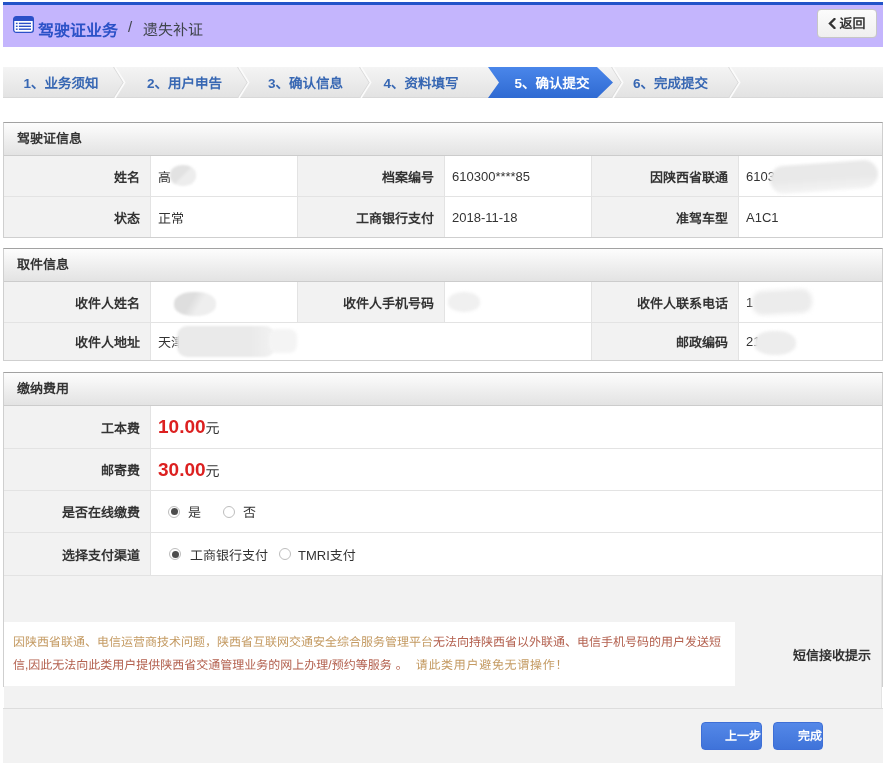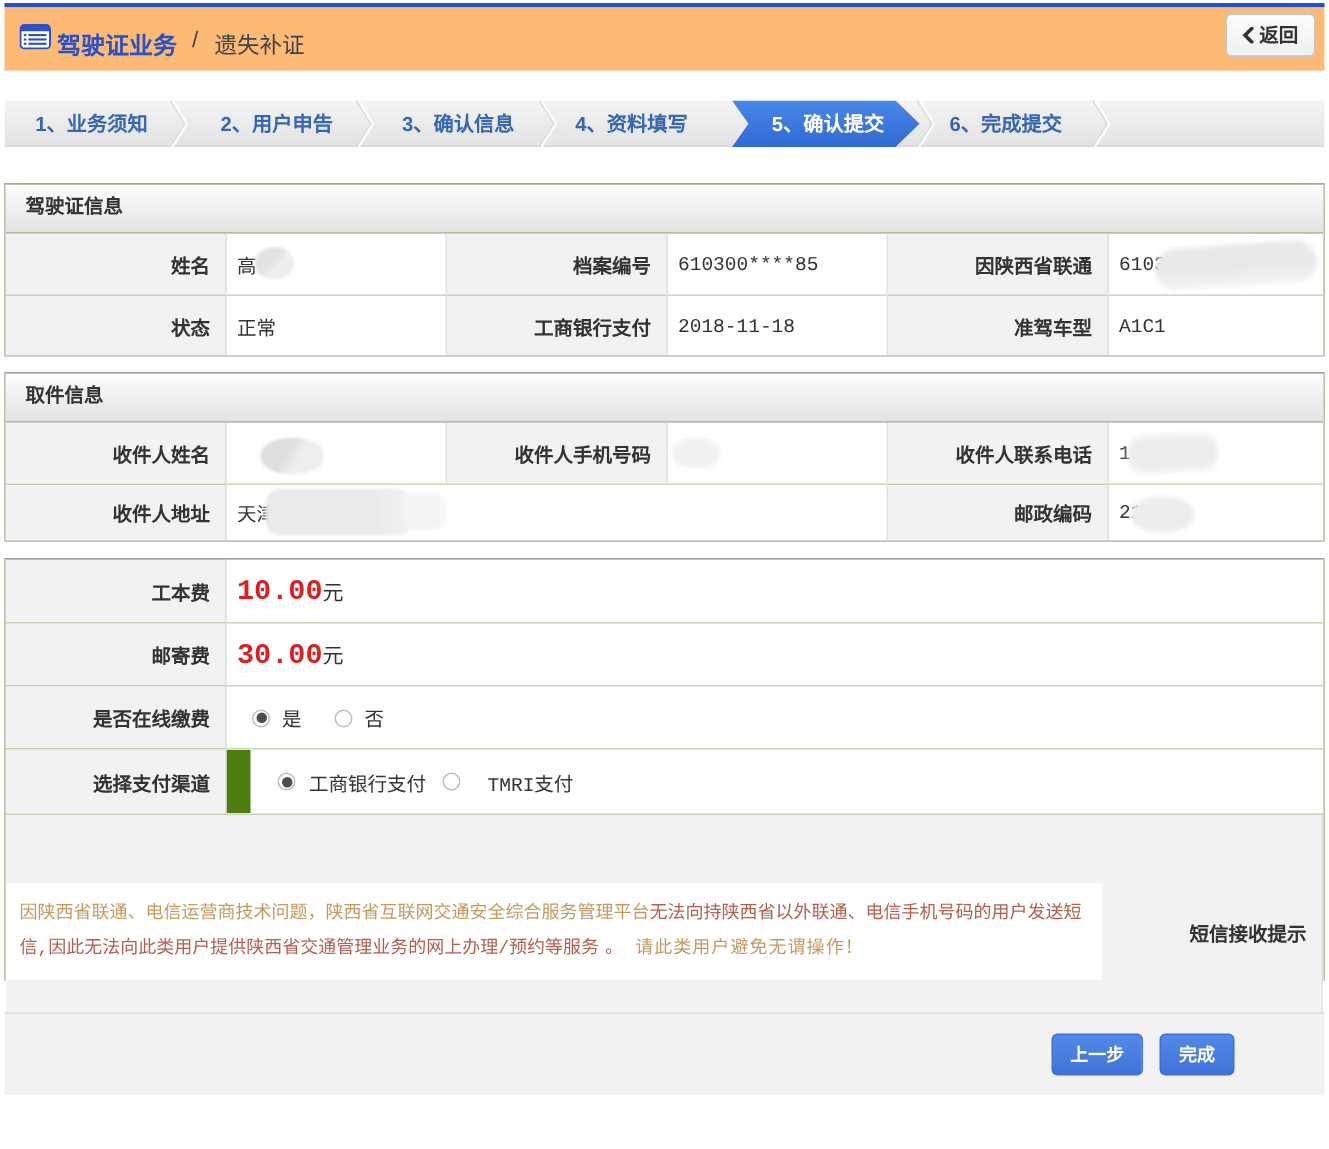--- a/index.html
+++ b/index.html
@@ -1,51 +1,51 @@
 <!DOCTYPE html>
 <html lang="zh-CN"><head>
 <meta charset="utf-8">
 <style>
 * { margin:0; padding:0; box-sizing:border-box; }
 html,body { background:#fff; }
 body { font-family:"Liberation Sans", sans-serif; color:#333; }
 .card { width:880px; margin:2px 3px 0 3px; }
 .topline { height:3px; background:#2253c8; }
-.hdr { height:42px; background:#fdba74; position:relative; }
+.hdr { height:42px; background:#c4b5fd; position:relative; }
 .hdr .icon { position:absolute; left:10px; top:11px; }
 .hdr .t1 { position:absolute; left:35px; top:12px; font-size:16px; font-weight:bold; color:#2b51c7; }
 .hdr .t2 { position:absolute; left:125px; top:13px; font-size:15px; color:#40454c; }
 .hdr .t3 { position:absolute; left:140px; top:13px; font-size:15px; color:#40454c; }
 .back { position:absolute; right:6px; top:4px; width:60px; height:29px; border:1px solid #c6c6c6; border-radius:4px; background:linear-gradient(#fcfcfc,#efefef); text-align:center; line-height:27px; font-size:13px; font-weight:bold; color:#333; }
 .back svg { vertical-align:-1px; margin-right:3px; }
 .steps { margin-top:20px; height:31px; }
-.sec { border:1px solid #cfcfcf; border-top-color:#a2a2a2; background:#4d7c0f;font-family:Liberation Mono, monospace; }
+.sec { border:1px solid #cfcfcf; border-top-color:#a2a2a2; background:#7f1d1d; }
 .sec1 { margin-top:24px; }
 .sec2 { margin-top:10px; }
 .sec3 { margin-top:11px; }
 .sh { height:33px; border-bottom:1px solid #ccc; background:linear-gradient(#fdfdfd, #ededed 60%, #e3e3e3); line-height:32px; padding-left:13px; font-size:13px; font-weight:bold; color:#333; }
 .row { display:flex; height:40px; }
 .row + .row { border-top:1px solid #e3e3e3; }
 .cell { position:relative; overflow:visible; }
 .lbl { flex:0 0 147px; background:#f2f2f2; border-right:1px solid #e3e3e3; text-align:right; padding-right:10px; font-size:13px; font-weight:bold; color:#333; display:flex; align-items:center; justify-content:flex-end; }
 .val { flex:0 0 147px; background:#fff; border-right:1px solid #e3e3e3; font-size:13px; color:#333; display:flex; align-items:center; padding-left:7px; }
 .val.last { flex:1 1 auto; border-right:none; }
 .val.wide { flex:0 0 441px; }
 .sm { position:absolute; z-index:2; }
-.r40 { height:40px; } .r41 { height:41px; } .r38 { height:38px; } .r42 { height:42px; } .r43 { height:43px;gap:16px; } .r46 { height:46px;flex-direction:column; } .r65 { height:65px; }
+.r40 { height:40px; } .r41 { height:41px; } .r38 { height:38px; } .r42 { height:42px; } .r43 { height:43px; } .r46 { height:46px;flex-direction:column; } .r65 { height:65px; }
 .radio { display:inline-block; width:12px; height:12px; border:1px solid #bdbdbd; border-radius:50%; background:#fff; }
 .radio.on::after { content:""; display:block; width:7px; height:7px; margin:1.5px; border-radius:50%; background:#4d4d4d; }
 .fee { font-size:19px; font-weight:bold; color:#dc2020; }
 .yuan { font-size:14px; color:#333; }
 .code-in { width:137px; height:27px; border:1px solid #ccc; border-radius:3px; background:#fff; }
 .code-btn { width:83px; height:28px; margin-left:7px; border:1px solid #ccc; border-radius:3px; background:linear-gradient(#f7f7f7,#ededed); text-align:center; line-height:26px; font-size:14px; font-weight:bold; color:#333; }
 .notice { font-size:12px; line-height:23px; color:#c49a62; }
 .notice .em { color:#b3604e; }
 .footer { margin-top:21px; height:55px; background:#f2f2f2; border-top:1px solid #ddd; position:relative; }
-.btn { position:absolute; top:13px; height:28px; border-radius:4px; background:linear-gradient(#5488e8,#3f73d9); border:1px solid #3e6fd6; color:#fff; font-size:12px; font-weight:bold; text-align:center; line-height:26px; }
+.btn { position:absolute; top:13px; height:28px; border-radius:4px; background:linear-gradient(#5488e8,#3f73d9); border:1px solid #3e6fd6; color:#fff; font-size:12px; font-weight:bold; text-align:right; line-height:26px; }
 .btn.prev { width:61px; right:121px; }
 .btn.done { width:50px; right:60px; }
 </style>
 </head>
 <body>
 <div class="card">
   <div class="topline"></div>
   <div class="hdr">
     <svg class="icon" width="21" height="17" viewBox="0 0 21 17">
       <rect x="0.65" y="0.65" width="19.7" height="15.7" rx="2.6" fill="#fff" stroke="#2b50c8" stroke-width="1.3"></rect>
@@ -140,20 +140,21 @@
     </div>
     <div class="row r38">
       <div class="cell lbl">收件人地址</div>
       <div class="cell val wide">天津<span class="sm" style="left:26px;top:3px;width:98px;height:31px;border-radius:10px;background:linear-gradient(90deg,#eaeaea 75%,#f2f2f2);filter:blur(1.2px);"></span><span class="sm" style="left:118px;top:6px;width:28px;height:24px;border-radius:8px;background:#f4f4f4;filter:blur(1.5px);"></span></div>
       <div class="cell lbl">邮政编码</div>
       <div class="cell val last">21<span class="sm" style="left:15px;top:8px;width:42px;height:24px;border-radius:45%;background:#ededed;filter:blur(1.5px);"></span></div>
     </div>
   </div>
 
   <div class="sec sec3">
+    <div class="sh">缴纳费用</div>
     <div class="row r42">
       <div class="cell lbl">工本费</div>
       <div class="cell val last">
           <span class="fee">10.00</span>
           <span class="yuan">元</span>
         </div>
     </div>
     <div class="row r42">
       <div class="cell lbl">邮寄费</div>
       <div class="cell val last">
@@ -169,21 +170,21 @@
           <span class="radio" style="margin-left:22px;"></span>
           <span style="margin-left:8px;">否</span>
         </div>
     </div>
     <div class="row r43">
       <div class="cell lbl">选择支付渠道</div>
       <div class="cell val last" style="padding-left:18px;">
           <span class="radio on"></span>
           <span style="margin-left:9px;">工商银行支付</span>
           <span class="radio" style="margin-left:11px;"></span>
-          <span style="margin-left:18px;">TMRI支付</span>
+          <span style="margin-left:7px;">TMRI支付</span>
         </div>
     </div>
     <div class="row r46">
       <div class="cell lbl">手机验证码</div>
       <div class="cell val last" style="padding-left:9px;">
           <span class="code-in"></span>
           <span class="code-btn">获取验证码</span>
         </div>
     </div>
     <div class="row r65">

